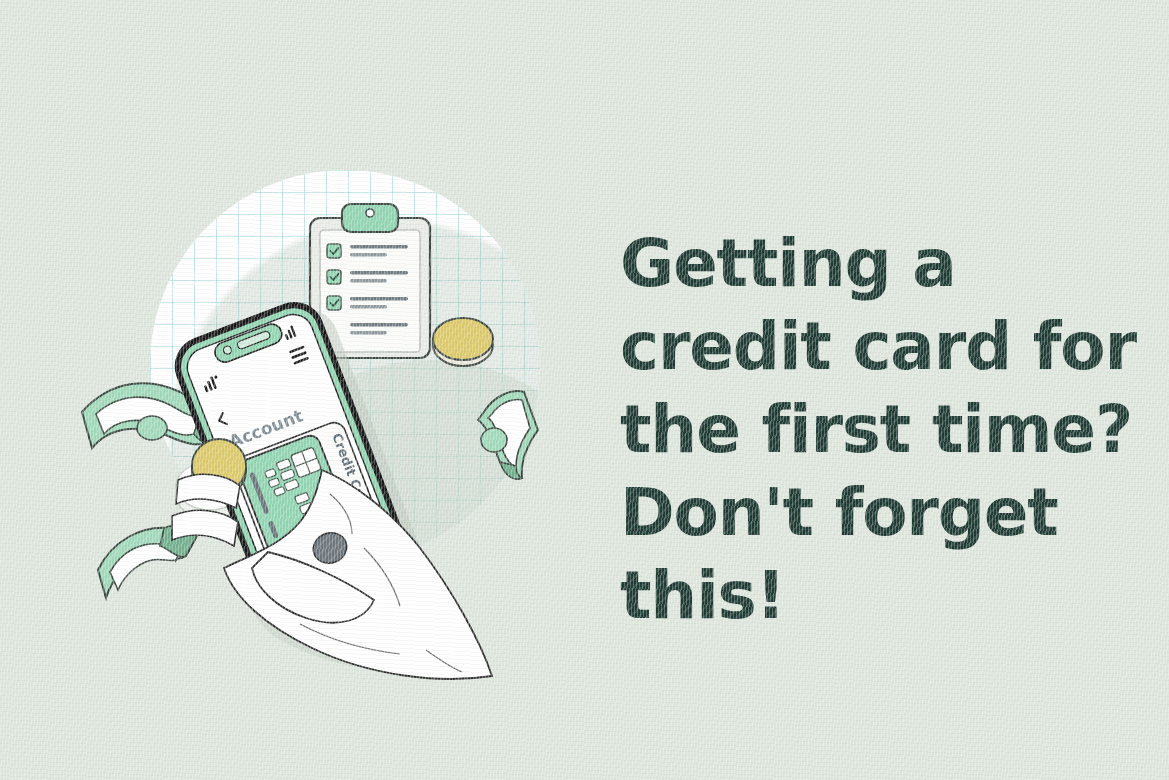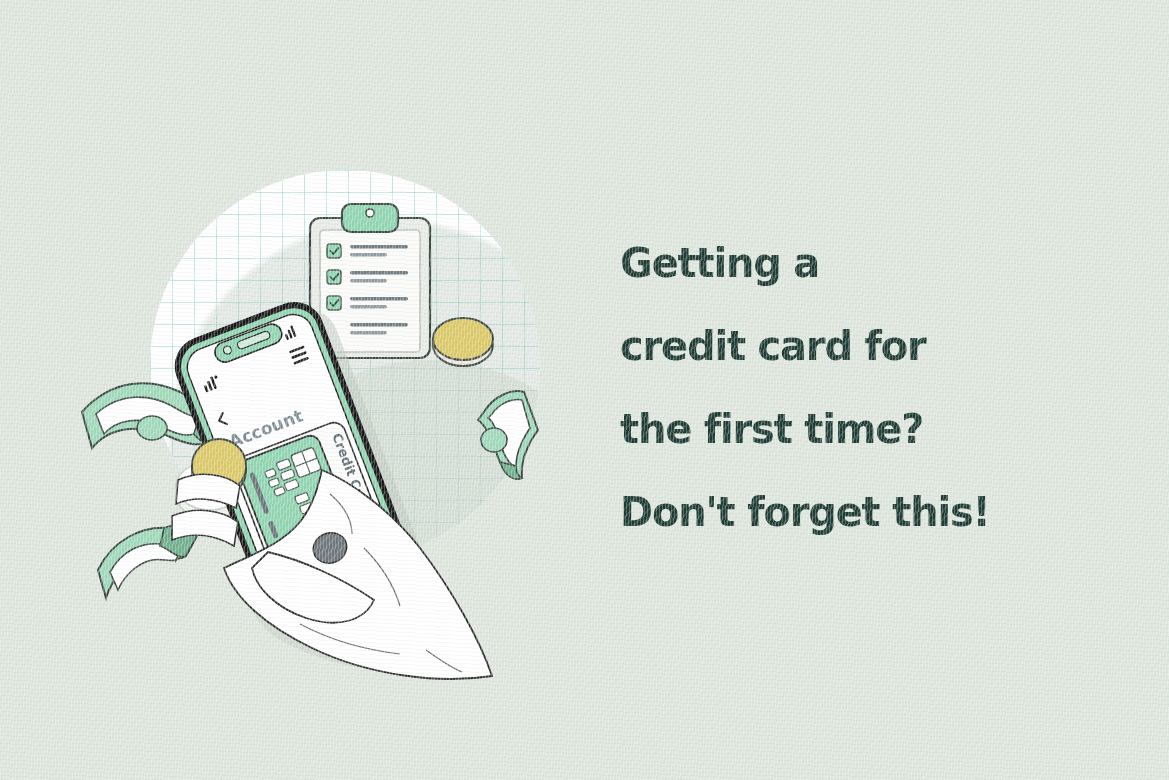--- a/index.html
+++ b/index.html
@@ -40,21 +40,21 @@
   }
 
   .layer{position:absolute;left:0;top:0;width:620px;height:780px;}
 
   
   .headline{
     position:absolute;left:620px;top:222px;width:540px;
     color:#1d3a32;
     font-family:"DejaVu Sans", sans-serif;
     font-weight:700;
-    font-size:40px;
+    font-size:66px;
     line-height:83px;
     letter-spacing:-1.2px;
     white-space:pre-line;
   }
 </style>
 </head>
 <body>
 
 <div class="stage">
 

